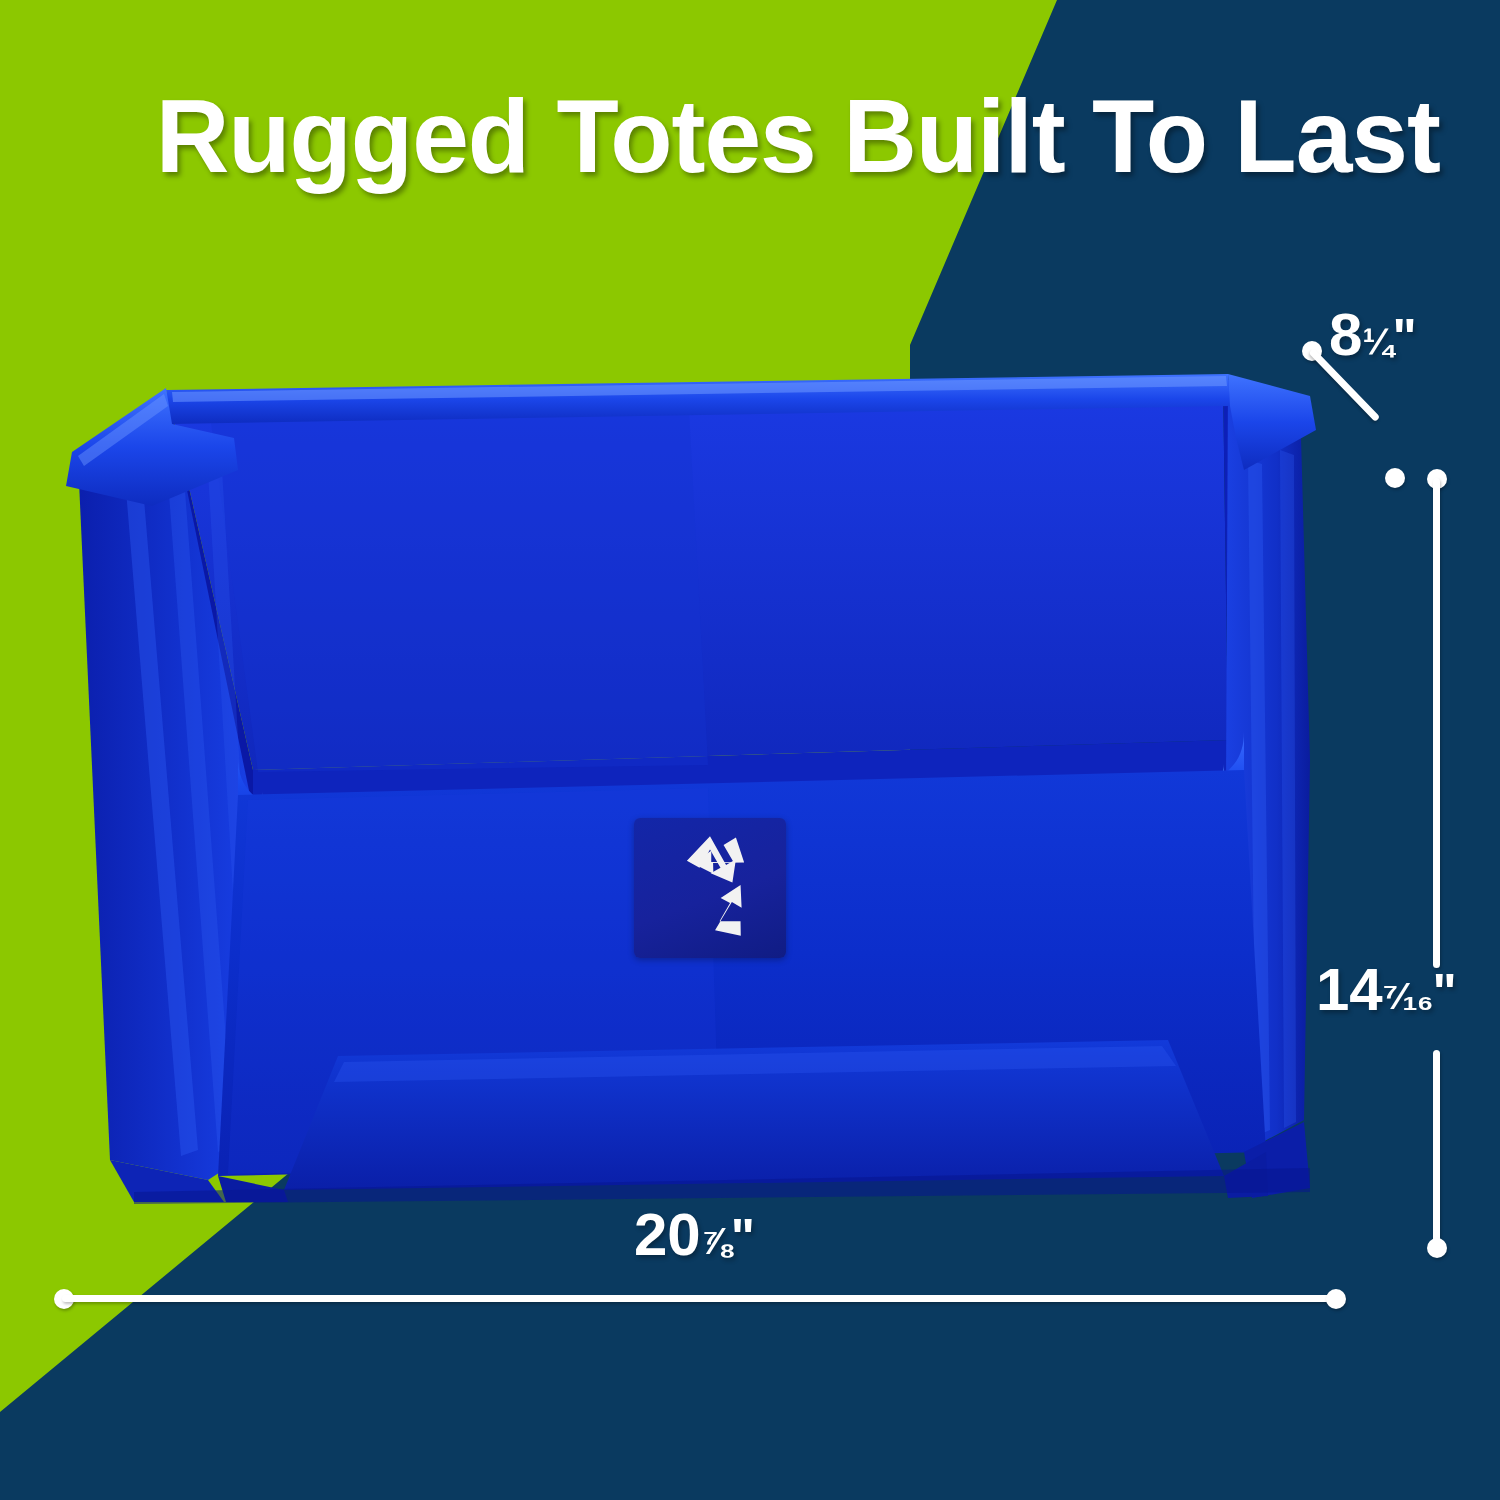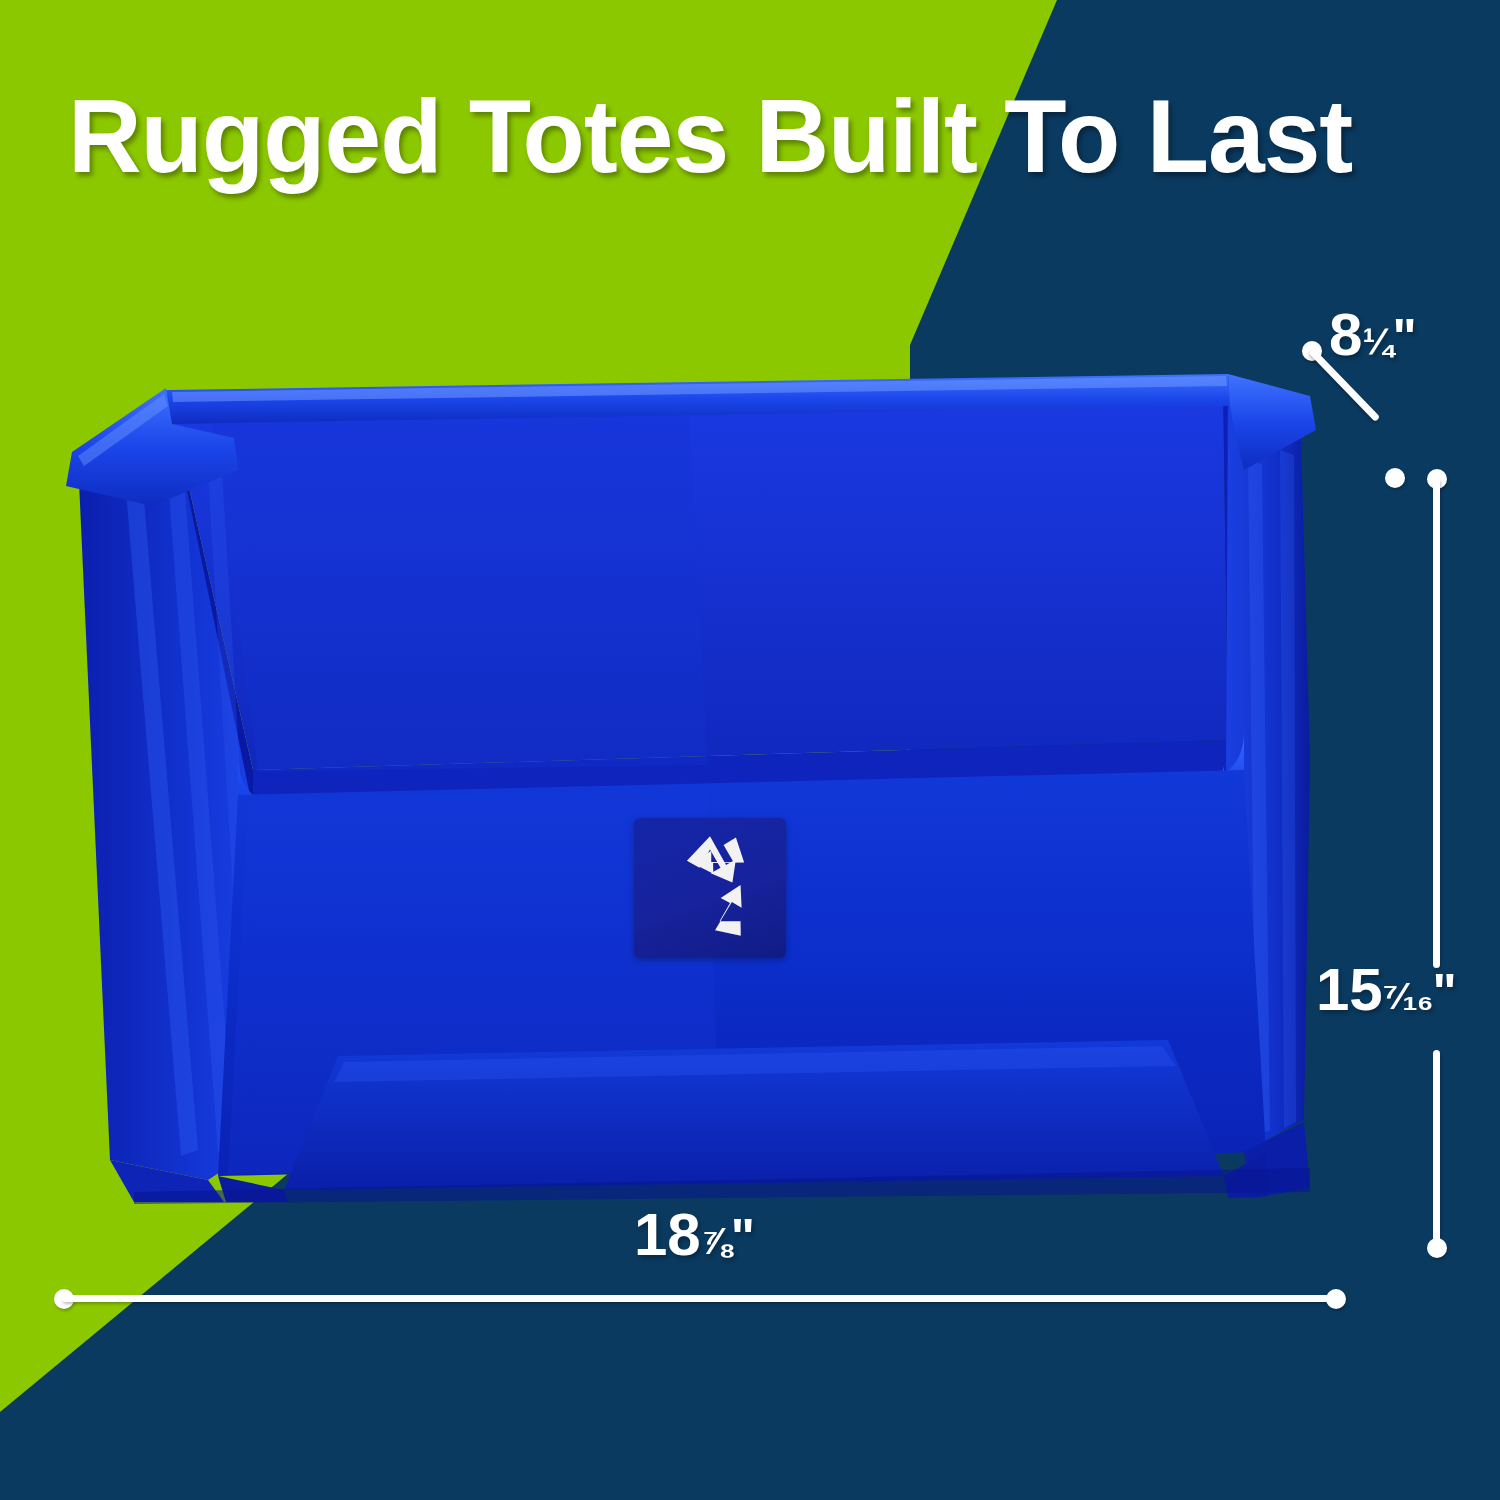--- a/index.html
+++ b/index.html
@@ -3,20 +3,21 @@
 <meta charset="utf-8">
 <style>
   html,body{margin:0;padding:0;background:#fff;}
   body{font-family:"Liberation Sans","DejaVu Sans",sans-serif;}
 
   #stage{
     position:relative;
     width:1500px;height:1500px;
     overflow:hidden;
     background:#4d7c0f;
+    text-align:right;
   }
 
   
   .bg-navy{
     position:absolute;inset:0;
     background:#0a3a60;
   }
   .bg-green{
     position:absolute;inset:0;
     background:#8cc800;
@@ -229,20 +230,20 @@
 
   <div class="dot depth-dot-a"></div>
   <div class="rule depth-line"></div>
   <div class="dot depth-dot-b"></div>
   <div class="dim-label depth-label"><span>8</span><span class="frac">¼</span><span class="inch">"</span></div>
 
   <div class="dot height-dot-a"></div>
   <div class="rule height-line-top"></div>
   <div class="rule height-line-bot"></div>
   <div class="dot height-dot-b"></div>
-  <div class="dim-label height-label"><span>15</span><span class="frac">⁷⁄₁₆</span><span class="inch">"</span></div>
+  <div class="dim-label height-label"><span>14</span><span class="frac">⁷⁄₁₆</span><span class="inch">"</span></div>
 
   <div class="dot width-dot-a"></div>
   <div class="rule width-line"></div>
   <div class="dot width-dot-b"></div>
-  <div class="dim-label width-label"><span>18</span><span class="frac">⅞</span><span class="inch">"</span></div>
+  <div class="dim-label width-label"><span>20</span><span class="frac">⅞</span><span class="inch">"</span></div>
 
 </div>
 
 </body></html>

